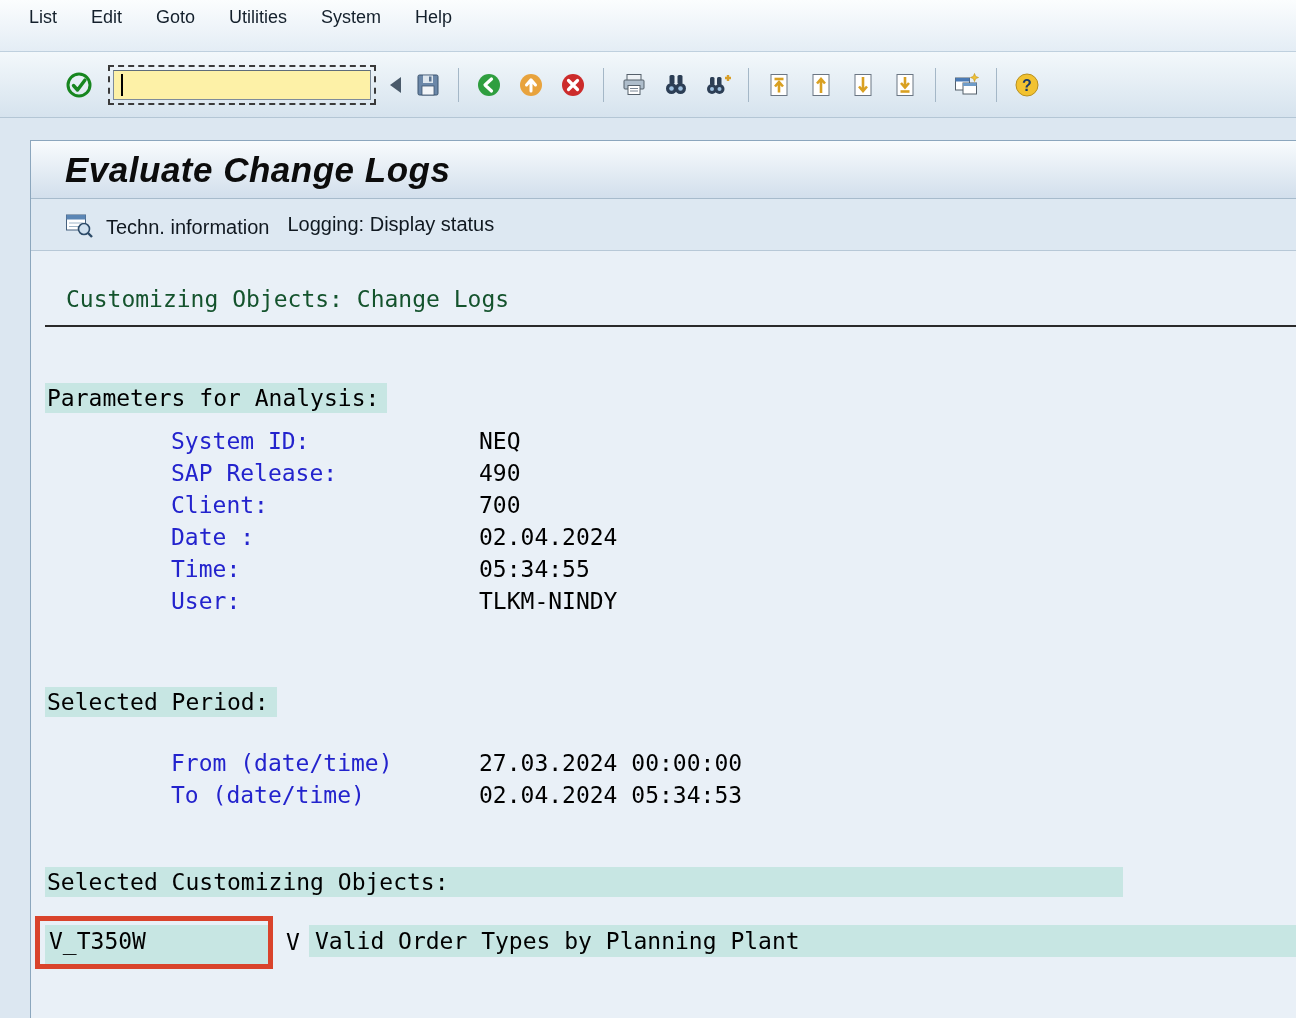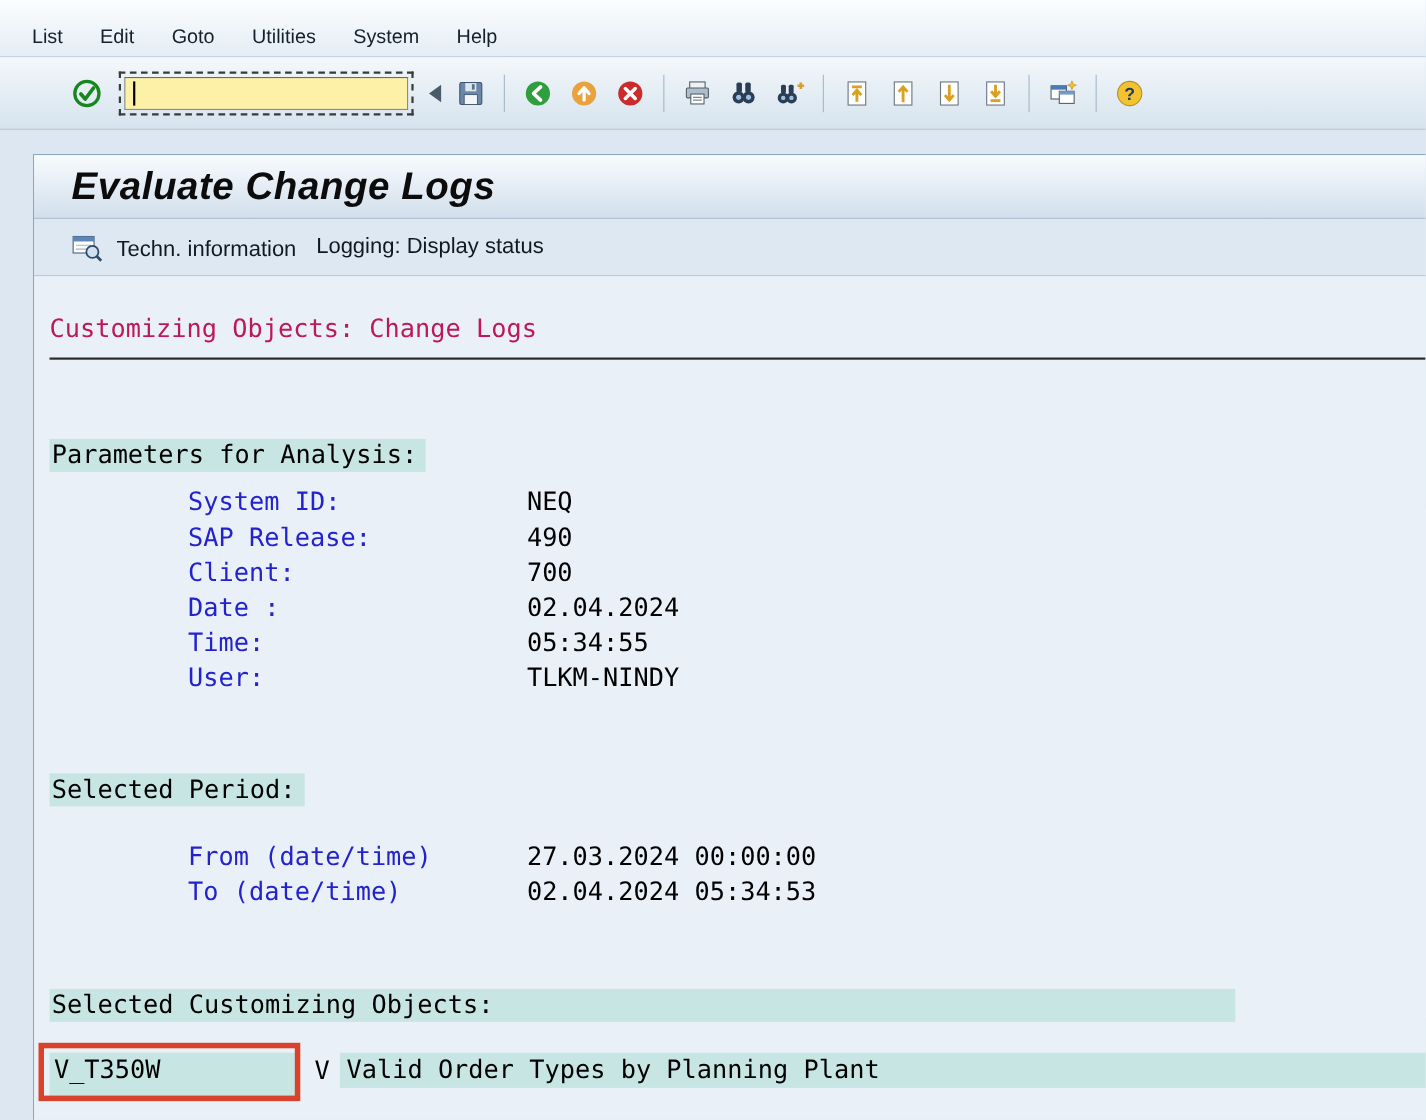--- a/index.html
+++ b/index.html
@@ -7,21 +7,21 @@
     width: 1296px; height: 1018px;
     position: relative;
     background: #dce7f1;
     font-family: "Liberation Sans", sans-serif;
     overflow: hidden;
   }
 
   
   .menubar {
     position: absolute; top: 0; left: 0; right: 0; height: 52px;
-    display: flex; align-items: flex-end;
+    display: flex; align-items: flex-start;
     padding-left: 12px;
     background: linear-gradient(#fbfdfe, #e4edf5);
     border-bottom: 1px solid #bfd0de;
     box-sizing: border-box;
   }
   .menu-item {
     padding: 7px 17px;
     font-size: 18px; color: #14202c;
     cursor: default;
   }
@@ -113,36 +113,37 @@
   .content {
     flex: 1;
     background: #e9f0f7;
     padding: 34px 0 0 14px;
     font-family: "DejaVu Sans Mono", monospace;
     font-size: 23px; color: #000;
     box-sizing: border-box;
     overflow: hidden;
   }
   .report-heading {
-    color: #be185d;
+    color: #14532d;
     line-height: 28px;
+    margin-left: 21px;
   }
   .rule {
     margin-top: 12px;
     border-top: 2px solid #2a2a2a;
     height: 0;
   }
   .hl {
     display: inline-block;
     background: #c7e6e3;
     padding: 3px 8px 3px 2px;
     line-height: 24px;
     box-sizing: border-box;
   }
-  .section-title { margin-top: 72px; }
+  .section-title { margin-top: 56px; }
   .section-title.period { margin-top: 70px; }
   .section-title.objects { }
   .hl-wide { width: 1078px; }
 
   .rows { margin-top: 12px; }
   .rows.period-rows { margin-top: 30px; }
   .p-row { position: relative; height: 32px; line-height: 32px; }
   .p-label { position: absolute; left: 126px; color: #2323cd; white-space: pre; }
   .p-value { position: absolute; left: 434px; color: #000; white-space: pre; }
 

